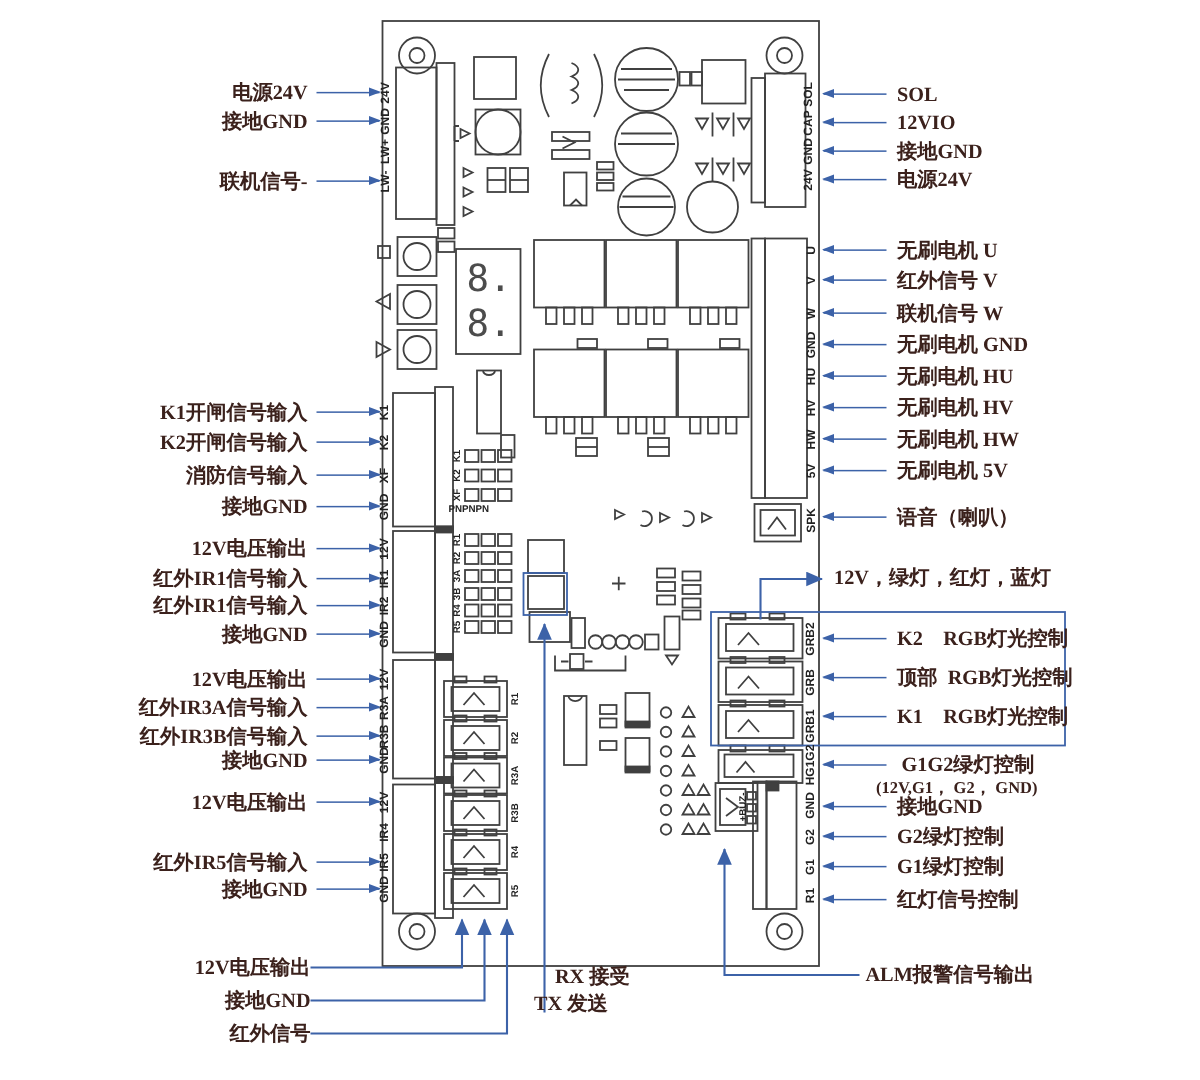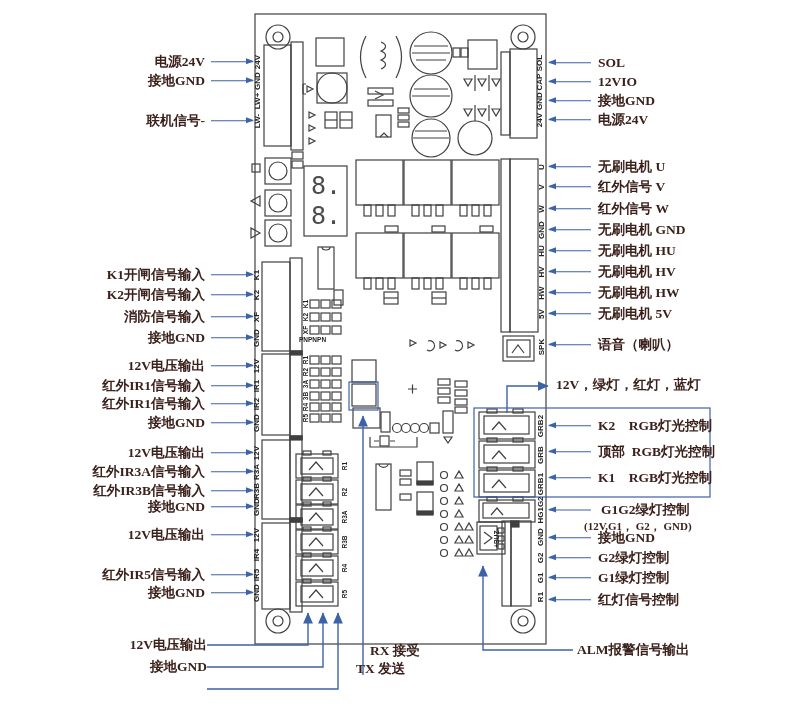--- a/index.html
+++ b/index.html
@@ -384,20 +384,21 @@
       <span class="ltxt">红外IR5信号输入</span>
       <span class="lln"></span>
     </div>
   <div class="lrow" style="top:593px">
       <span class="ltxt">接地GND</span>
       <span class="lln"></span>
     </div>
 
   <div class="brow" style="top:645px">12V电压输出</div>
   <div class="brow" style="top:667px">接地GND</div>
+  <div class="brow" style="top:689px">红外信号</div>
 
   <div class="rrow" style="top:63px">
       <span class="rln"></span>
       <span class="rtxt">SOL</span>
     </div>
   <div class="rrow" style="top:82px">
       <span class="rln"></span>
       <span class="rtxt">12VIO</span>
     </div>
   <div class="rrow" style="top:101px">
@@ -411,21 +412,21 @@
   <div class="rrow" style="top:167px">
       <span class="rln"></span>
       <span class="rtxt">无刷电机 U</span>
     </div>
   <div class="rrow" style="top:187px">
       <span class="rln"></span>
       <span class="rtxt">红外信号 V</span>
     </div>
   <div class="rrow" style="top:209px">
       <span class="rln"></span>
-      <span class="rtxt">红外信号 W</span>
+      <span class="rtxt">联机信号 W</span>
     </div>
   <div class="rrow" style="top:230px">
       <span class="rln"></span>
       <span class="rtxt">无刷电机 GND</span>
     </div>
   <div class="rrow" style="top:251px">
       <span class="rln"></span>
       <span class="rtxt">无刷电机 HU</span>
     </div>
   <div class="rrow" style="top:272px">

